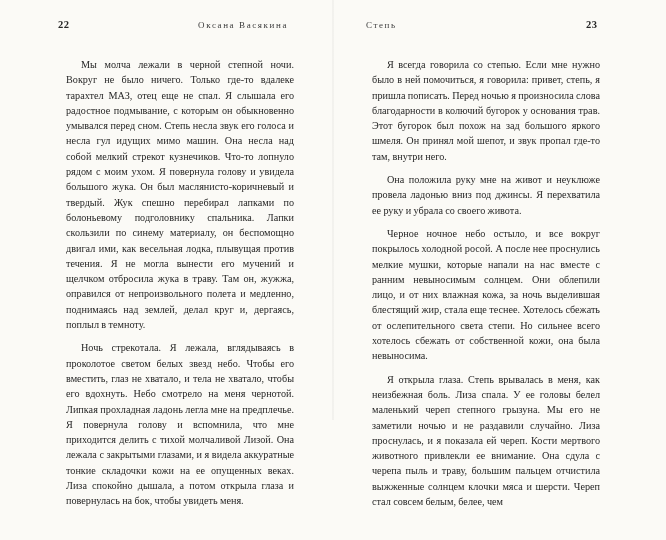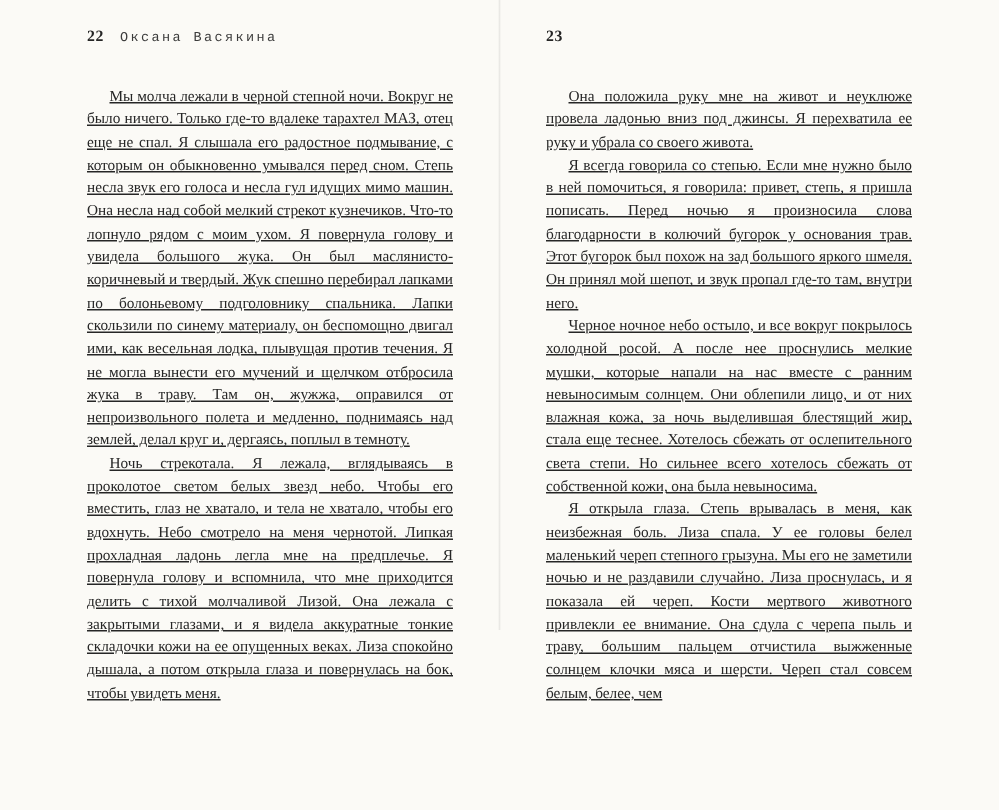--- a/index.html
+++ b/index.html
@@ -40,33 +40,32 @@
     min-width: 22px;
   }
   .page-number.outer-right { text-align: left; }
   .running-head {
     flex: 1;
     font-size: 9px;
     letter-spacing: 1.6px;
     color: #3c3c3c;
     white-space: nowrap;
   }
-  .running-head.toward-spine-left  { text-align: left; padding-right: 14px; font-family: Liberation Mono, monospace; }
+  .running-head.toward-spine-left  { text-align: right; padding-right: 14px; }
   .running-head.toward-spine-right { text-align: left;  padding-left: 2px; }
 
   .page-body p {
-    margin: 0;
+    margin: 8px;
     font-size: 10.2px;
     line-height: 15.3px;
     text-align: justify;
     text-indent: 15px;
     hyphens: auto;
     -webkit-hyphens: auto;
     word-spacing: -0.2px;
-    text-decoration: underline;
   }
 
   .gutter {
     position: absolute;
     left: 332px;
     top: 0;
     bottom: 0;
     width: 2px;
     background: linear-gradient(to right, rgba(0,0,0,0.00), rgba(0,0,0,0.07), rgba(0,0,0,0.00));
     pointer-events: none;
@@ -85,23 +84,24 @@
     <div class="page-body">
       <p lang="ru">Мы молча лежали в черной степной ночи. Вокруг не было ничего. Только где-то вдалеке тарахтел МАЗ, отец еще не спал. Я слышала его радостное подмывание, с которым он обыкновенно умывался перед сном. Степь несла звук его голоса и несла гул идущих мимо машин. Она несла над собой мелкий стрекот кузнечиков. Что-то лопнуло рядом с моим ухом. Я повернула голову и увидела большого жука. Он был маслянисто-коричневый и твердый. Жук спешно перебирал лапками по болоньевому подголовнику спальника. Лапки скользили по синему материалу, он беспомощно двигал ими, как весельная лодка, плывущая против течения. Я не могла вынести его мучений и щелчком отбросила жука в траву. Там он, жужжа, оправился от непроизвольного полета и медленно, поднимаясь над землей, делал круг и, дергаясь, поплыл в темноту.</p>
       <p lang="ru">Ночь стрекотала. Я лежала, вглядываясь в проколотое светом белых звезд небо. Чтобы его вместить, глаз не хватало, и тела не хватало, чтобы его вдохнуть. Небо смотрело на меня чернотой. Липкая прохладная ладонь легла мне на предплечье. Я повернула голову и вспомнила, что мне приходится делить с тихой молчаливой Лизой. Она лежала с закрытыми глазами, и я видела аккуратные тонкие складочки кожи на ее опущенных веках. Лиза спокойно дышала, а потом открыла глаза и повернулась на бок, чтобы увидеть меня.</p>
     </div>
   </div>
 
   <div class="gutter"></div>
 
   <div class="page page-right">
     <div class="page-header">
+      <span class="running-head toward-spine-right">Степь</span>
       <span class="page-number outer-right">23</span>
     </div>
     <div class="page-body">
+      <p lang="ru">Я всегда говорила со степью. Если мне нужно было в ней помочиться, я говорила: привет, степь, я пришла пописать. Перед ночью я произносила слова благодарности в колючий бугорок у основания трав. Этот бугорок был похож на зад большого яркого шмеля. Он принял мой шепот, и звук пропал где-то там, внутри него.</p>
       <p lang="ru">Она положила руку мне на живот и неуклюже провела ладонью вниз под джинсы. Я перехватила ее руку и убрала со своего живота.</p>
-      <p lang="ru">Я всегда говорила со степью. Если мне нужно было в ней помочиться, я говорила: привет, степь, я пришла пописать. Перед ночью я произносила слова благодарности в колючий бугорок у основания трав. Этот бугорок был похож на зад большого яркого шмеля. Он принял мой шепот, и звук пропал где-то там, внутри него.</p>
       <p lang="ru">Черное ночное небо остыло, и все вокруг покрылось холодной росой. А после нее проснулись мелкие мушки, которые напали на нас вместе с ранним невыносимым солнцем. Они облепили лицо, и от них влажная кожа, за ночь выделившая блестящий жир, стала еще теснее. Хотелось сбежать от ослепительного света степи. Но сильнее всего хотелось сбежать от собственной кожи, она была невыносима.</p>
       <p lang="ru">Я открыла глаза. Степь врывалась в меня, как неизбежная боль. Лиза спала. У ее головы белел маленький череп степного грызуна. Мы его не заметили ночью и не раздавили случайно. Лиза проснулась, и я показала ей череп. Кости мертвого животного привлекли ее внимание. Она сдула с черепа пыль и траву, большим пальцем отчистила выжженные солнцем клочки мяса и шерсти. Череп стал совсем белым, белее, чем</p>
     </div>
   </div>
 
 </div>
 
 </body></html>

